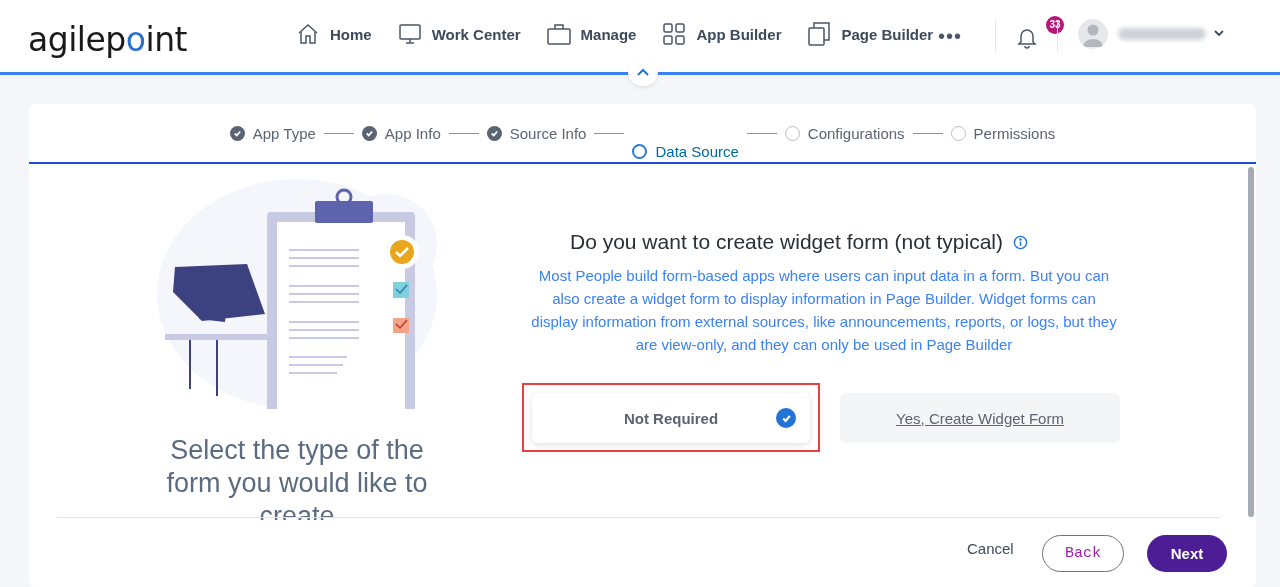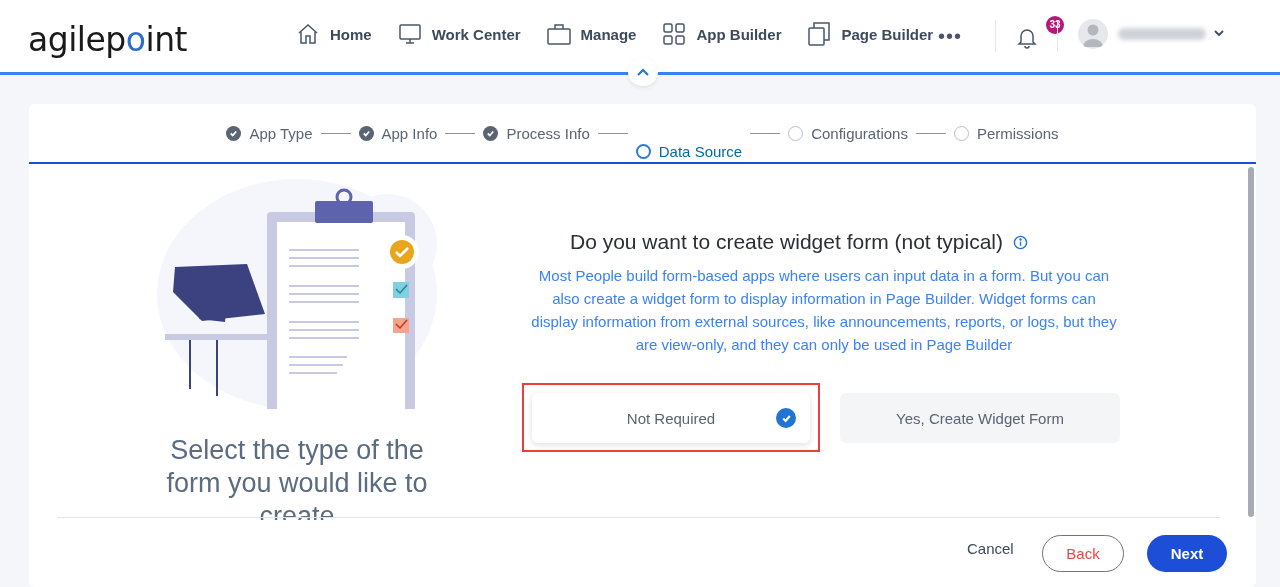--- a/index.html
+++ b/index.html
@@ -36,29 +36,29 @@
 
   .illus { position: absolute; left: 128px; top: 60px; width: 290px; height: 245px; }
   .left-title { position: absolute; left: 118px; top: 330px; width: 300px; text-align: center; font-size: 27px; line-height: 33px; color: #5b6b80; height: 86px; overflow: hidden; }
 
   .q-title { position: absolute; left: 480px; top: 126px; width: 580px; text-align: center; font-size: 21px; font-weight: 500; color: #2a2f36; display: flex; align-items: center; justify-content: center; }
   .info-icon { width: 15px; height: 15px; margin-left: 10px; cursor: pointer; }
   .q-desc { position: absolute; left: 500px; top: 160px; width: 590px; text-align: center; font-size: 15px; line-height: 23px; color: #3b82f6; }
 
   .highlight { position: absolute; left: 493px; top: 279px; width: 298px; height: 69px; border: 2px solid #e8413c; }
   .opt { position: absolute; top: 289px; height: 50px; border-radius: 6px; display: flex; align-items: center; justify-content: center; font-size: 15px; color: #5a6472; cursor: pointer; }
-  .opt1 { left: 503px; width: 278px; background: #fff; box-shadow: 0 2px 6px rgba(0,0,0,0.12); }
-  .opt2 { left: 811px; width: 280px; background: #f4f5f7; }
+  .opt1 { left: 503px; width: 278px; background: #fff; box-shadow: 0 2px 6px rgba(0,0,0,0.12); font-weight: bold; }
+  .opt2 { left: 811px; width: 280px; background: #f4f5f7; text-decoration: underline; }
   .opt-check { position: absolute; right: 14px; top: 15px; width: 20px; height: 20px; border-radius: 50%; background: #1f74d4; display: flex; align-items: center; justify-content: center; }
 
   .scrollbar { position: absolute; left: 1219px; top: 63px; width: 6px; height: 350px; border-radius: 3px; background: #a7abb3; cursor: pointer; }
   .footer-line { position: absolute; left: 28px; top: 413px; width: 1163px; height: 1px; background: #e2e4e8; }
   .btn-cancel { position: absolute; left: 938px; top: 436px; font-size: 15px; color: #3d4a5c; cursor: pointer; background: none; border: none; font-family: "Liberation Sans", sans-serif; }
-  .btn-back { position: absolute; left: 1013px; top: 431px; width: 82px; height: 37px; border: 1px solid #6c7480; border-radius: 19px; background: #fff; font-size: 15px; color: #ef4444; cursor: pointer; font-family: Liberation Sans, sans-serif; }
-  .btn-next { position: absolute; left: 1118px; top: 431px; width: 80px; height: 37px; border: none; border-radius: 19px; background: #1d4ed8; font-size: 15px; font-weight: bold; color: #fff; cursor: pointer; font-family: "Liberation Sans", sans-serif; }
+  .btn-back { position: absolute; left: 1013px; top: 431px; width: 82px; height: 37px; border: 1px solid #6c7480; border-radius: 19px; background: #fff; font-size: 15px; color: #a21caf; cursor: pointer; font-family: Liberation Mono, monospace; }
+  .btn-next { position: absolute; left: 1118px; top: 431px; width: 80px; height: 37px; border: none; border-radius: 19px; background: #4c1d95; font-size: 15px; font-weight: bold; color: #fff; cursor: pointer; font-family: "Liberation Sans", sans-serif; }
 </style>
 </head>
 <body>
 
 <div class="header">
   <div class="logo"><span>agilep</span><span class="dot">o</span><span>int</span></div>
 
   <div class="nav">
     <div class="nav-item">
       <svg viewBox="0 0 24 24" fill="none" stroke="#4a5568" stroke-width="1.5">
@@ -144,21 +144,21 @@
         </span>
       <span>App Info</span>
     </div>
     <div class="step-line"></div>
     <div class="step done">
       <span class="circ">
           <svg width="9" height="9" viewBox="0 0 10 10" fill="none" stroke="#fff" stroke-width="2">
             <path d="M2 5 L4.2 7.2 L8 2.8"></path>
           </svg>
         </span>
-      <span>Process Info</span>
+      <span>Source Info</span>
     </div>
     <div class="step-line"></div>
     <div class="step active">
       <span class="circ"></span>
       <span>Data Source</span>
     </div>
     <div class="step-line"></div>
     <div class="step todo">
       <span class="circ"></span>
       <span>Configurations</span>

